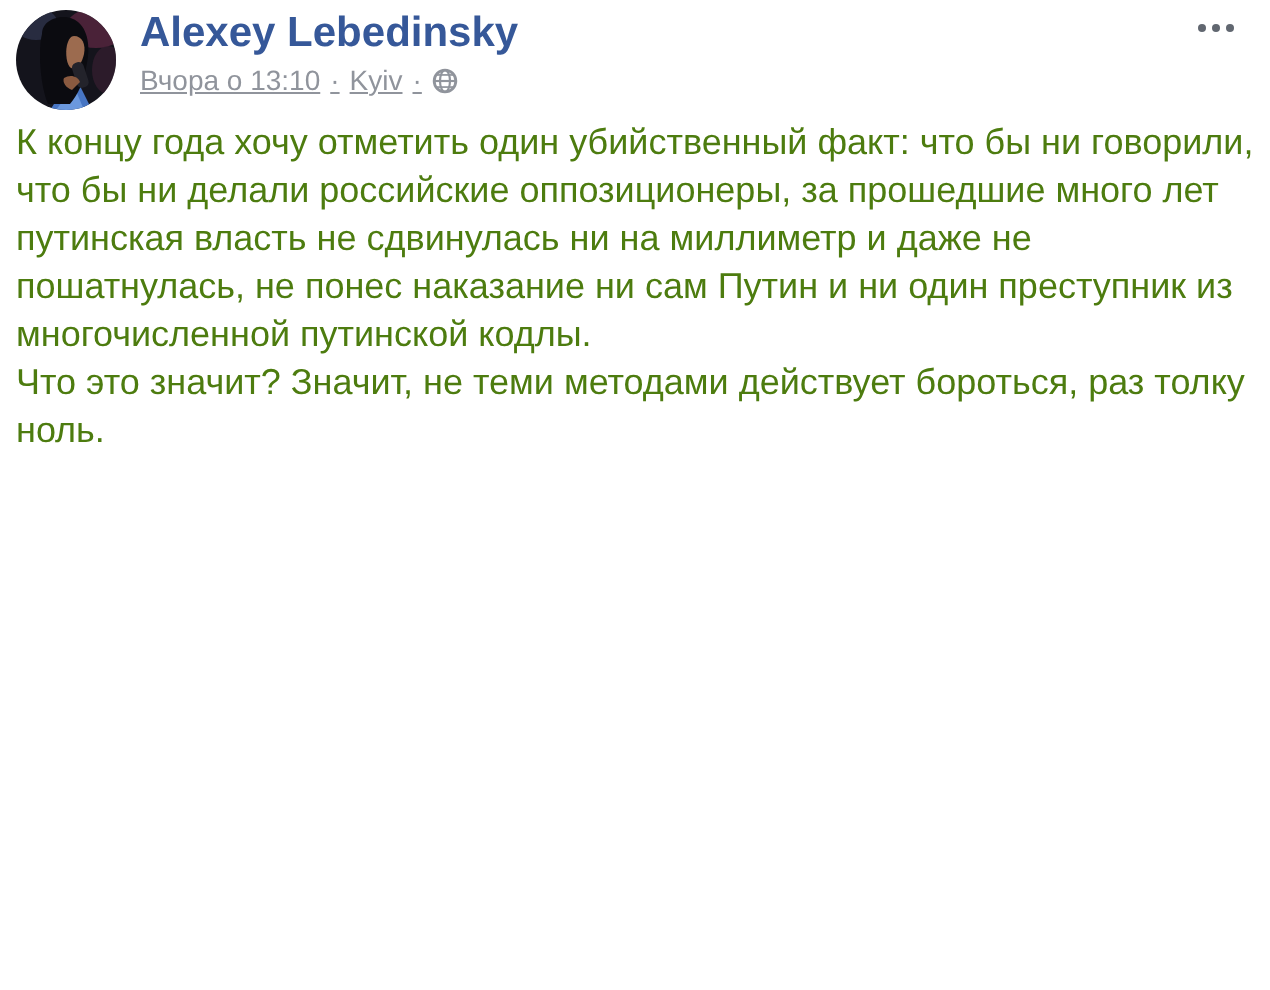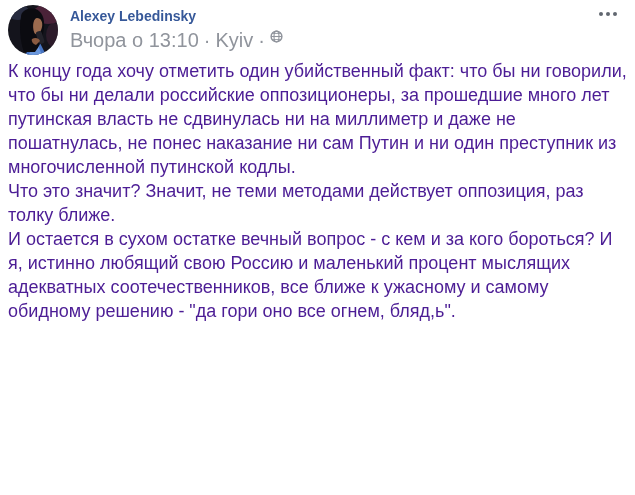--- a/index.html
+++ b/index.html
@@ -27,55 +27,56 @@
     cursor: pointer;
     display: block;
   }
   .avatar-btn svg { display: block; }
   .header-meta {
     position: absolute; left: 70px; top: 4px; right: 60px;
   }
   .author-link {
     color: #365899;
     font-weight: bold;
-    font-size: 14px;
+    font-size: 21px;
     line-height: 25px;
     text-decoration: none;
     cursor: pointer;
     display: inline-block;
   }
   .sub-line {
     display: flex;
-    align-items: flex-start;
+    align-items: center;
     gap: 5px;
     color: #90949c;
-    font-size: 20px;
+    font-size: 14px;
     line-height: 20px;
     margin-top: 1px;
+    text-decoration: underline;
   }
   .sub-link { color: #90949c; cursor: pointer; }
   .sep { color: #90949c; }
   .globe-wrap { display: inline-flex; align-items: center; }
   .options-btn {
     position: absolute; right: 16px; top: 8px;
     display: flex; gap: 3px;
     padding: 4px 2px;
     cursor: pointer;
     border: none; background: transparent;
   }
   .dot {
     width: 4px; height: 4px;
     border-radius: 50%;
     background: #616770;
   }
   .post-body {
     padding: 3px 8px 0 8px;
     font-size: 18px;
     line-height: 24px;
-    color: #4c1d95;
+    color: #4d7c0f;
     letter-spacing: 0;
   }
   .para { margin: 0; }
 </style>
 </head>
 <body>
 
 <div class="post">
 
   <div class="post-header">
@@ -116,17 +117,16 @@
 
     <button class="options-btn">
       <span class="dot"></span>
       <span class="dot"></span>
       <span class="dot"></span>
     </button>
   </div>
 
   <div class="post-body">
       <div class="para">К концу года хочу отметить один убийственный факт: что бы ни говорили, что бы ни делали российские оппозиционеры, за прошедшие много лет путинская власть не сдвинулась ни на миллиметр и даже не пошатнулась, не понес наказание ни сам Путин и ни один преступник из многочисленной путинской кодлы.</div>
-      <div class="para">Что это значит? Значит, не теми методами действует оппозиция, раз толку ближе.</div>
-      <div class="para">И остается в сухом остатке вечный вопрос - с кем и за кого бороться? И я, истинно любящий свою Россию и маленький процент мыслящих адекватных соотечественников, все ближе к ужасному и самому обидному решению - "да гори оно все огнем, бляд,ь".</div>
+      <div class="para">Что это значит? Значит, не теми методами действует бороться, раз толку ноль.</div>
     </div>
 
 </div>
 
 </body></html>

